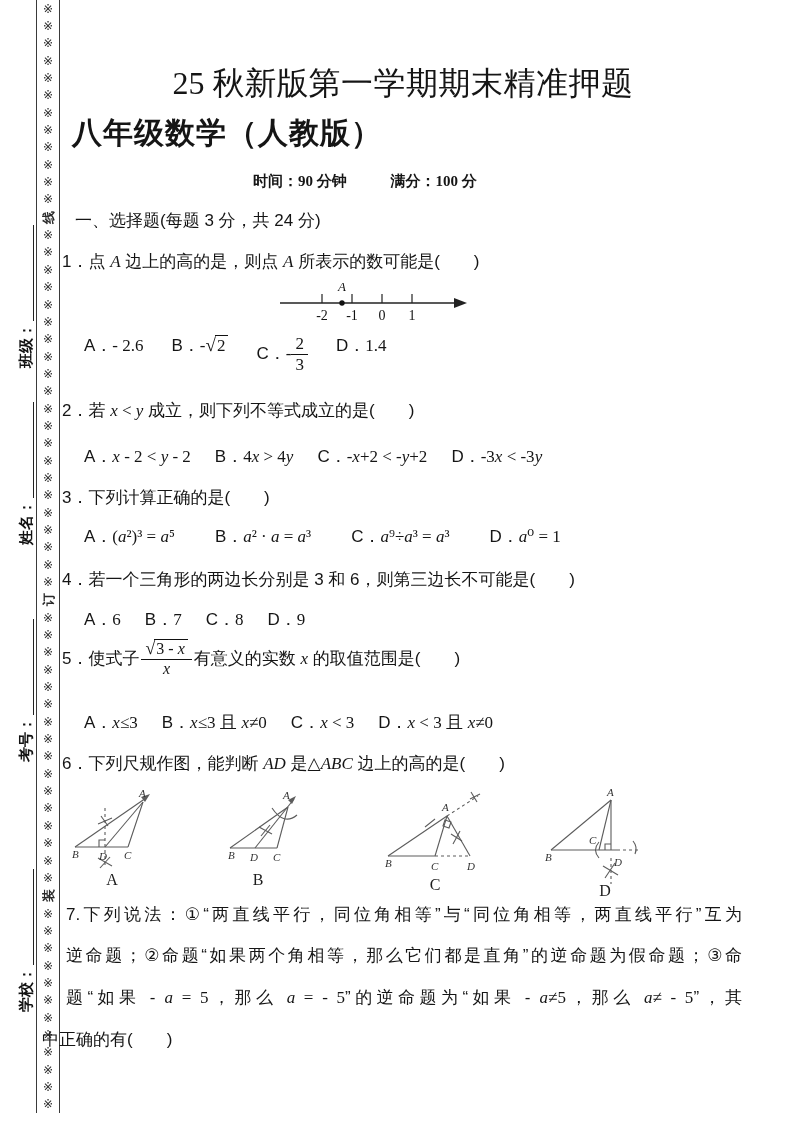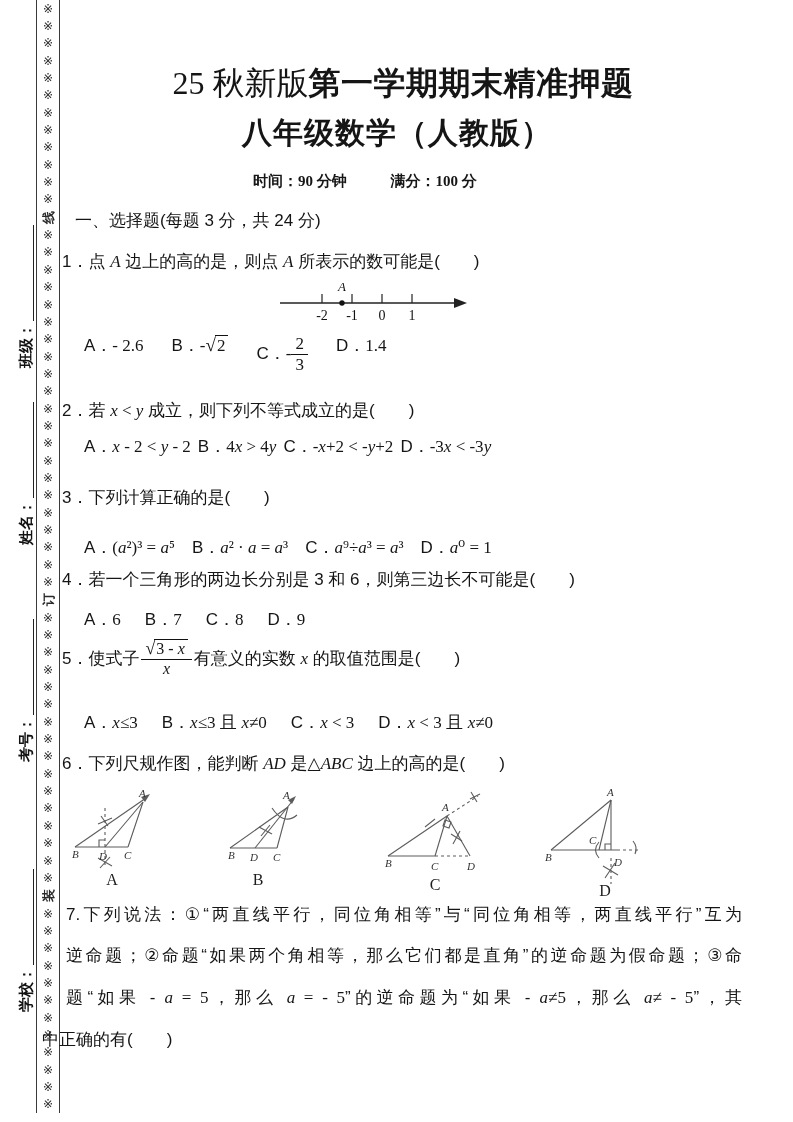--- a/index.html
+++ b/index.html
@@ -19,22 +19,22 @@
   .mark-rot{transform:rotate(-90deg);font-size:13px;font-weight:600;}
   .side-group{
     position:absolute;left:16px;height:20px;transform:rotate(-90deg);transform-origin:0 0;
     display:flex;align-items:center;white-space:nowrap;
     font-size:15px;font-weight:700;color:#111;
   }
   .side-line{display:inline-block;width:96px;height:1.05em;border-bottom:1.3px solid #222;margin-left:2px;}
   
   .title{position:absolute;top:62px;left:60px;width:686px;text-align:center;font-size:32px;white-space:nowrap;}
   .title-light{font-family:"Liberation Serif","DejaVu Serif",serif;font-weight:400;}
-  .title-bold{font-weight:700;letter-spacing:0.5px;}
-  .subtitle{position:absolute;top:113px;left:54px;width:686px;text-align:center;font-size:30px;font-weight:600;letter-spacing:1px;}
+  .title-bold{font-weight:400;letter-spacing:0.5px;}
+  .subtitle{position:absolute;top:113px;left:72px;width:686px;text-align:left;font-size:30px;font-weight:600;letter-spacing:1px;}
   .meta{position:absolute;top:172px;left:253px;font-family:"Liberation Serif","DejaVu Serif",serif;font-size:15px;font-weight:600;}
   .meta-right{margin-left:40px;}
   
   .sec{position:absolute;left:75px;top:209px;font-size:17px;}
   .q{position:absolute;left:62px;font-size:17px;white-space:nowrap;}
   .opts{position:absolute;left:84px;font-size:17px;display:flex;align-items:flex-start;white-space:nowrap;}
   .seg-t{font-family:"Liberation Sans","DejaVu Sans",sans-serif;}
   .seg-v{font-family:"Liberation Serif","DejaVu Serif",serif;font-style:italic;}
   .seg-m{font-family:"Liberation Serif","DejaVu Serif","DejaVu Sans",serif;}
   .frac{display:inline-flex;flex-direction:column;align-items:center;vertical-align:middle;line-height:1.15;
@@ -182,29 +182,29 @@
   <span>
     <span class="seg-t">C．</span><span class="seg-m">-</span><span class="frac">
         <span class="num">2</span>
         <span class="den">3</span>
       </span>
   </span>
   <span><span class="seg-t">D．</span><span class="seg-m">1.4</span></span>
 </div>
 
 <div class="q" style="top:399px"><span class="seg-t">2．若 </span><span class="seg-v">x</span><span class="seg-m"> &lt; </span><span class="seg-v">y</span><span class="seg-t"> 成立，则下列不等式成立的是(　　)</span></div>
-<div class="opts" style="top:435px;column-gap:7px">
+<div class="opts" style="top:445px;column-gap:24px">
   <span><span class="seg-t">A．</span><span class="seg-v">x</span><span class="seg-m"> - 2 &lt; </span><span class="seg-v">y</span><span class="seg-m"> - 2</span></span>
   <span><span class="seg-t">B．</span><span class="seg-m">4</span><span class="seg-v">x</span><span class="seg-m"> &gt; 4</span><span class="seg-v">y</span></span>
   <span><span class="seg-t">C．</span><span class="seg-m">-</span><span class="seg-v">x</span><span class="seg-m">+2 &lt; -</span><span class="seg-v">y</span><span class="seg-m">+2</span></span>
   <span><span class="seg-t">D．</span><span class="seg-m">-3</span><span class="seg-v">x</span><span class="seg-m"> &lt; -3</span><span class="seg-v">y</span></span>
 </div>
 
 <div class="q" style="top:486px"><span class="seg-t">3．下列计算正确的是(　　)</span></div>
-<div class="opts" style="top:536px;column-gap:17px">
+<div class="opts" style="top:525px;column-gap:40px">
   <span><span class="seg-t">A．</span><span class="seg-m">(</span><span class="seg-v">a</span><span class="seg-m">²)³ = </span><span class="seg-v">a</span><span class="seg-m">⁵</span></span>
   <span><span class="seg-t">B．</span><span class="seg-v">a</span><span class="seg-m">² · </span><span class="seg-v">a</span><span class="seg-m"> = </span><span class="seg-v">a</span><span class="seg-m">³</span></span>
   <span><span class="seg-t">C．</span><span class="seg-v">a</span><span class="seg-m">⁹÷</span><span class="seg-v">a</span><span class="seg-m">³ = </span><span class="seg-v">a</span><span class="seg-m">³</span></span>
   <span><span class="seg-t">D．</span><span class="seg-v">a</span><span class="seg-m">⁰ = 1</span></span>
 </div>
 
 <div class="q" style="top:568px"><span class="seg-t">4．若一个三角形的两边长分别是 3 和 6，则第三边长不可能是(　　)</span></div>
 <div class="opts" style="top:608px;column-gap:24px">
   <span><span class="seg-t">A．</span><span class="seg-m">6</span></span>
   <span><span class="seg-t">B．</span><span class="seg-m">7</span></span>

